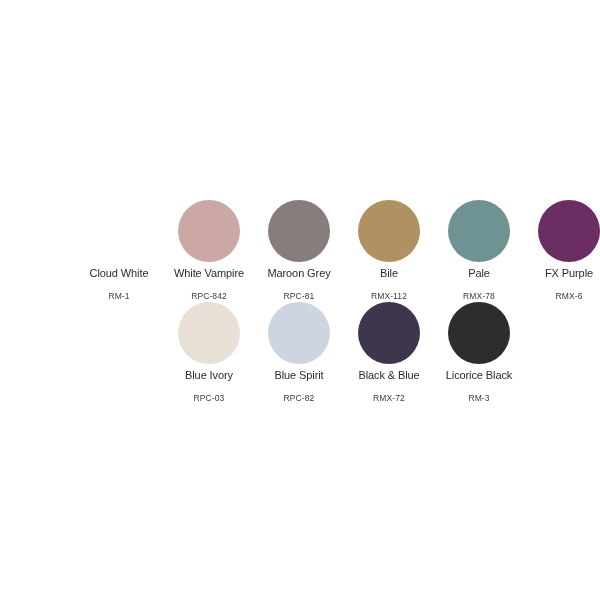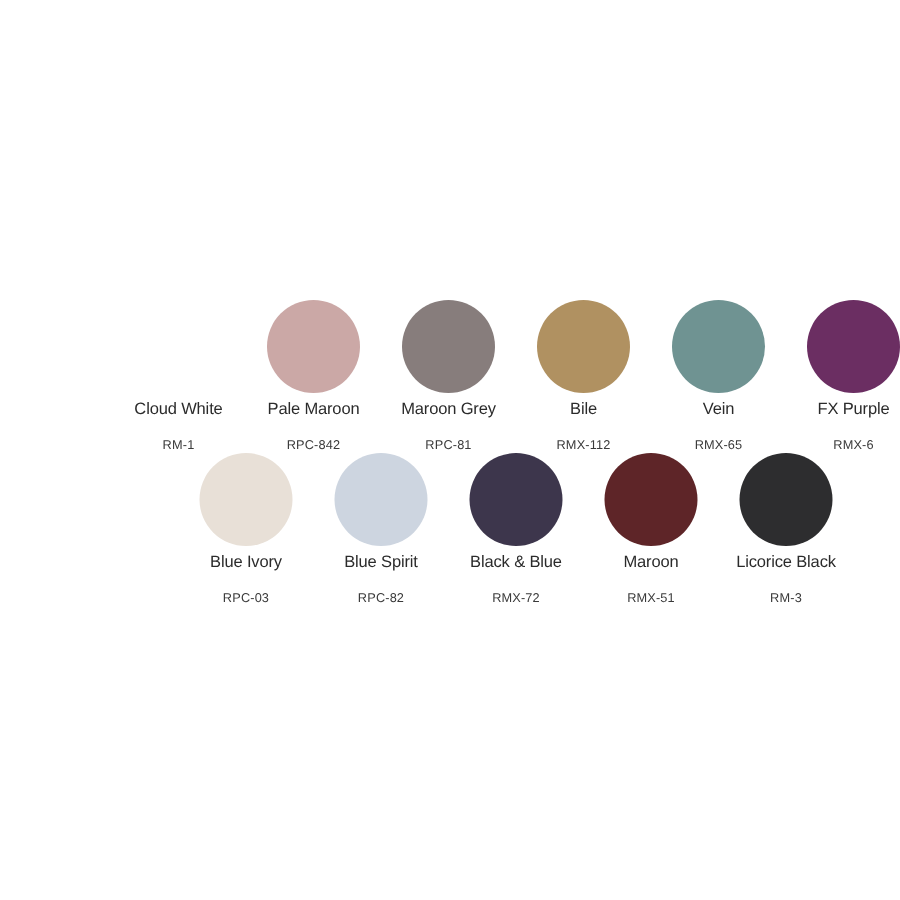--- a/index.html
+++ b/index.html
@@ -84,21 +84,21 @@
       <div class="swatch-dot" style="background: rgb(255, 255, 255);"></div>
       <div class="swatch-text">
         <span class="swatch-name">Cloud White</span>
         <span class="swatch-code">RM-1</span>
       </div>
     </div>
 
     <div class="swatch-cell">
       <div class="swatch-dot" style="background: rgb(203, 168, 166);"></div>
       <div class="swatch-text">
-        <span class="swatch-name">Pale Maroon</span>
+        <span class="swatch-name">White Vampire</span>
         <span class="swatch-code">RPC-842</span>
       </div>
     </div>
 
     <div class="swatch-cell">
       <div class="swatch-dot" style="background: rgb(135, 125, 124);"></div>
       <div class="swatch-text">
         <span class="swatch-name">Maroon Grey</span>
         <span class="swatch-code">RPC-81</span>
       </div>
@@ -108,22 +108,22 @@
       <div class="swatch-dot" style="background: rgb(176, 145, 97);"></div>
       <div class="swatch-text">
         <span class="swatch-name">Bile</span>
         <span class="swatch-code">RMX-112</span>
       </div>
     </div>
 
     <div class="swatch-cell">
       <div class="swatch-dot" style="background: rgb(111, 147, 146);"></div>
       <div class="swatch-text">
-        <span class="swatch-name">Vein</span>
-        <span class="swatch-code">RMX-65</span>
+        <span class="swatch-name">Pale</span>
+        <span class="swatch-code">RMX-78</span>
       </div>
     </div>
 
     <div class="swatch-cell">
       <div class="swatch-dot" style="background: rgb(107, 46, 98);"></div>
       <div class="swatch-text">
         <span class="swatch-name">FX Purple</span>
         <span class="swatch-code">RMX-6</span>
       </div>
     </div>
@@ -150,27 +150,20 @@
 
 
     <div class="swatch-cell">
       <div class="swatch-dot" style="background: rgb(61, 54, 76);"></div>
       <div class="swatch-text">
         <span class="swatch-name">Black &amp; Blue</span>
         <span class="swatch-code">RMX-72</span>
       </div>
     </div>
 
-    <div class="swatch-cell">
-      <div class="swatch-dot" style="background: rgb(94, 37, 40);"></div>
-      <div class="swatch-text">
-        <span class="swatch-name">Maroon</span>
-        <span class="swatch-code">RMX-51</span>
-      </div>
-    </div>
 
     <div class="swatch-cell">
       <div class="swatch-dot" style="background: rgb(45, 45, 47);"></div>
       <div class="swatch-text">
         <span class="swatch-name">Licorice Black</span>
         <span class="swatch-code">RM-3</span>
       </div>
     </div>
 
   </div>

